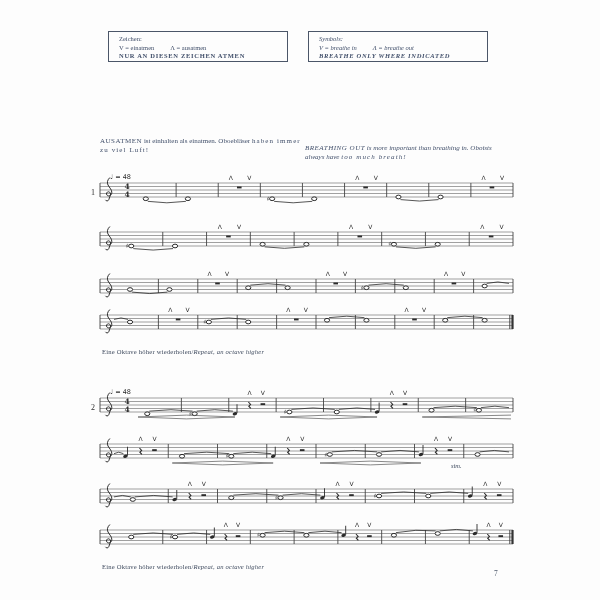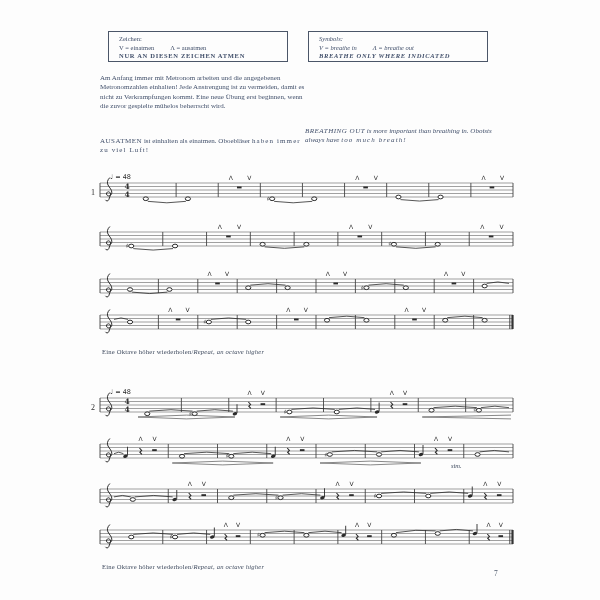--- a/index.html
+++ b/index.html
@@ -32,26 +32,25 @@
   </div>
 
   <div class="box italic" style="left:308px;top:31px;">
     <div>Symbols:</div>
     <div class="pair">
       <span>V = breathe in</span><span class="second">Λ = breathe out</span>
     </div>
     <div class="rule">BREATHE ONLY WHERE INDICATED</div>
   </div>
 
-  <div class="para" style="left:100px;top:74px;">Am Anfang immer mit Metronom arbeiten und die angegebenen Metronomzahlen einhalten! Jede Anstrengung ist zu vermeiden, damit es nicht zu Verkrampfungen kommt. Eine neue Übung erst beginnen, wenn die zuvor gespielte mühelos beherrscht wird.</div>
   <div class="para" style="left:100px;top:137px;">
     <span class="caps">AUSATMEN</span><span> ist einhalten als einatmen. Oboebläser </span><span class="spaced">haben immer zu viel Luft!</span>
   </div>
 
-  <div class="para italic" style="left:305px;top:127px;font-family:Liberation Serif, serif;">
+  <div class="para italic" style="left:305px;top:144px;font-family:Liberation Serif, serif;">
     <span class="caps">BREATHING OUT</span><span> is more important than breathing in. Oboists always have </span><span class="spaced">too much breath!</span>
   </div>
 
   <svg id="music" width="600" height="600" viewBox="0 0 600 600">
       <g>
         <line x1="100" y1="183" x2="513" y2="183" stroke="#777" stroke-width="0.7"></line>
         <line x1="100" y1="186.5" x2="513" y2="186.5" stroke="#777" stroke-width="0.7"></line>
         <line x1="100" y1="190" x2="513" y2="190" stroke="#777" stroke-width="0.7"></line>
         <line x1="100" y1="193.5" x2="513" y2="193.5" stroke="#777" stroke-width="0.7"></line>
         <line x1="100" y1="197" x2="513" y2="197" stroke="#777" stroke-width="0.7"></line>

